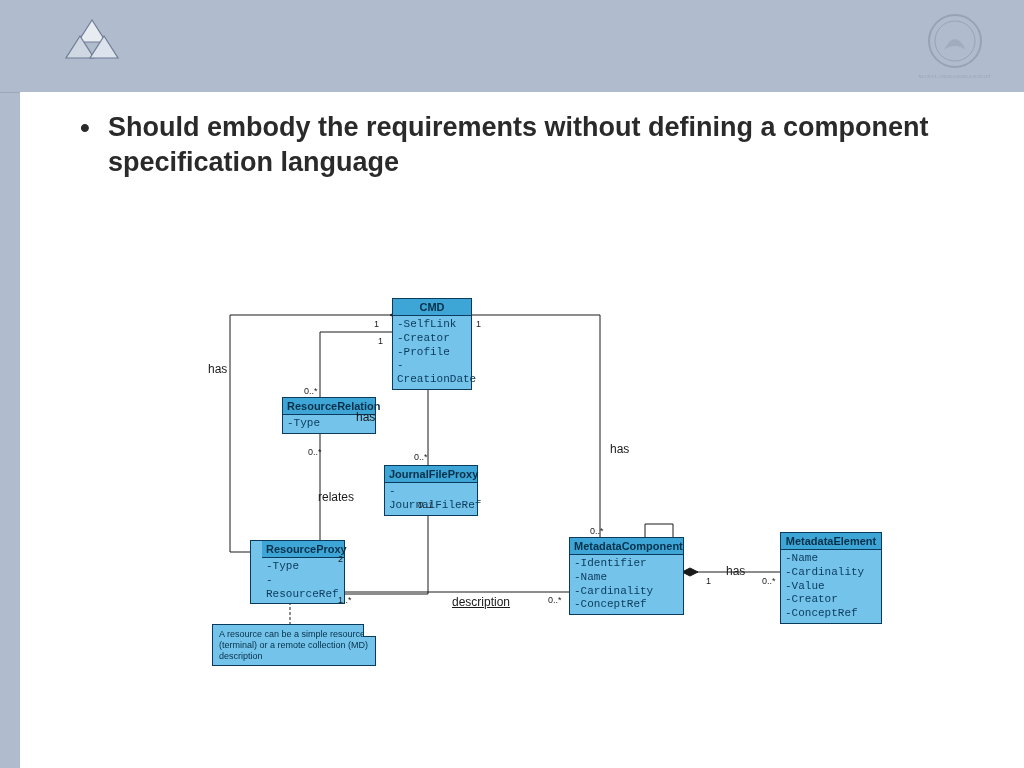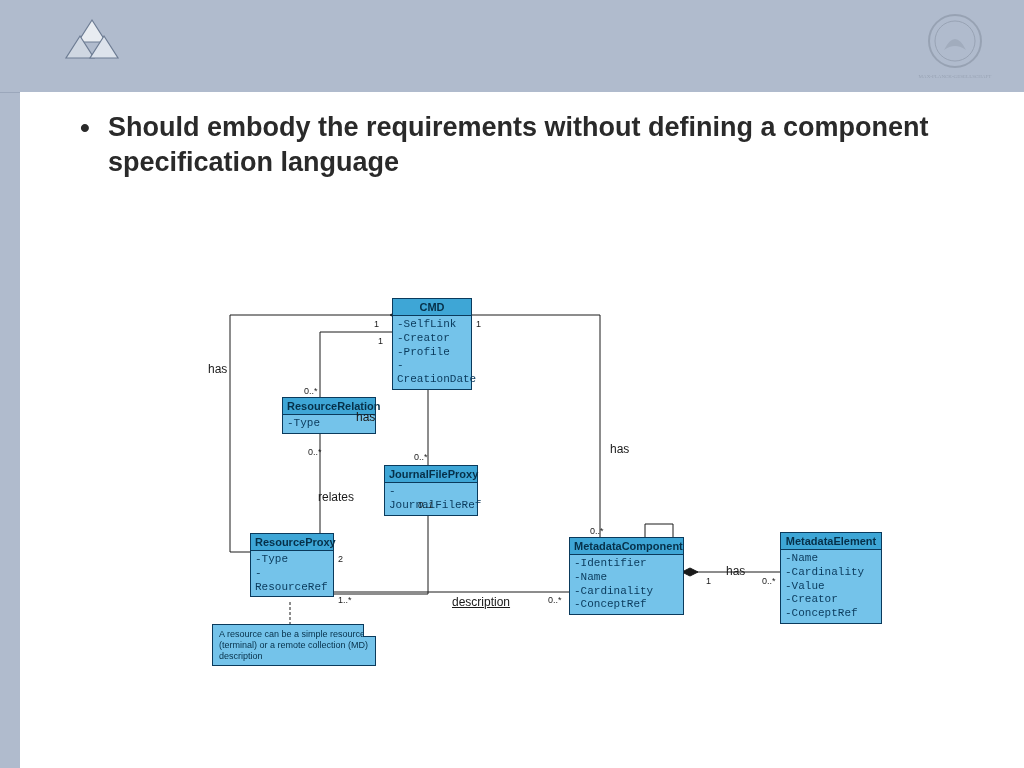--- a/index.html
+++ b/index.html
@@ -220,21 +220,21 @@
       </div>
     </div>
 
     <div class="umlbox" style="left:214px; top:173px; width:92px;">
       <div class="title">JournalFileProxy</div>
       <div class="attrs">
         <div>JournalFileRef</div>
       </div>
     </div>
 
-    <div class="umlbox" style="left:80px; top:241px; width:82px;">
+    <div class="umlbox" style="left:80px; top:248px; width:82px;padding-left:11px;">
       <div class="title">ResourceProxy</div>
       <div class="attrs">
         <div>Type</div>
         <div>ResourceRef</div>
       </div>
     </div>
 
     <div class="umlbox" style="left:399px; top:245px; width:113px;">
       <div class="title">MetadataComponent</div>
       <div class="attrs">

